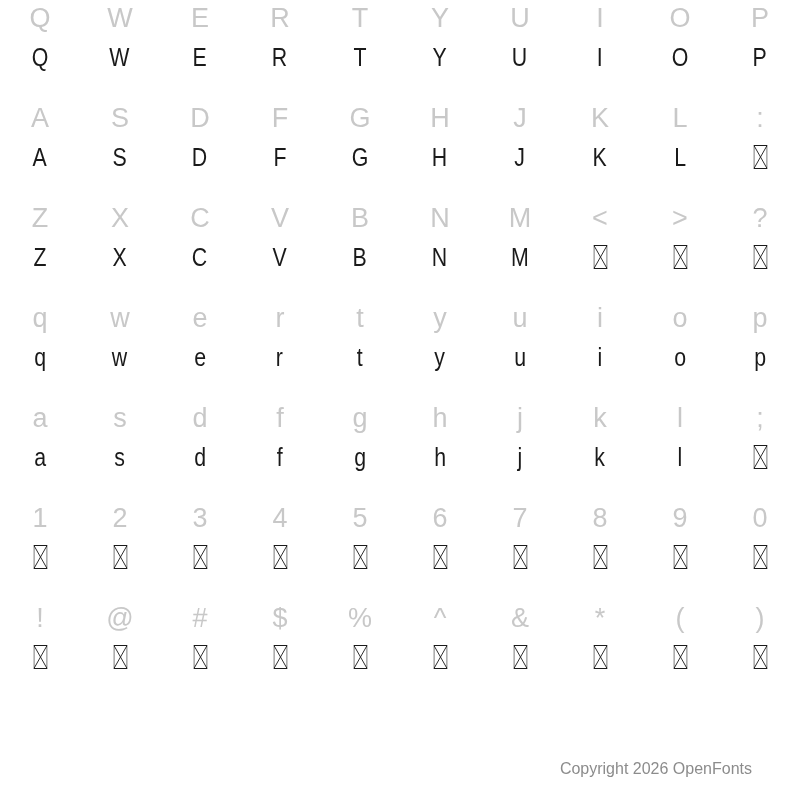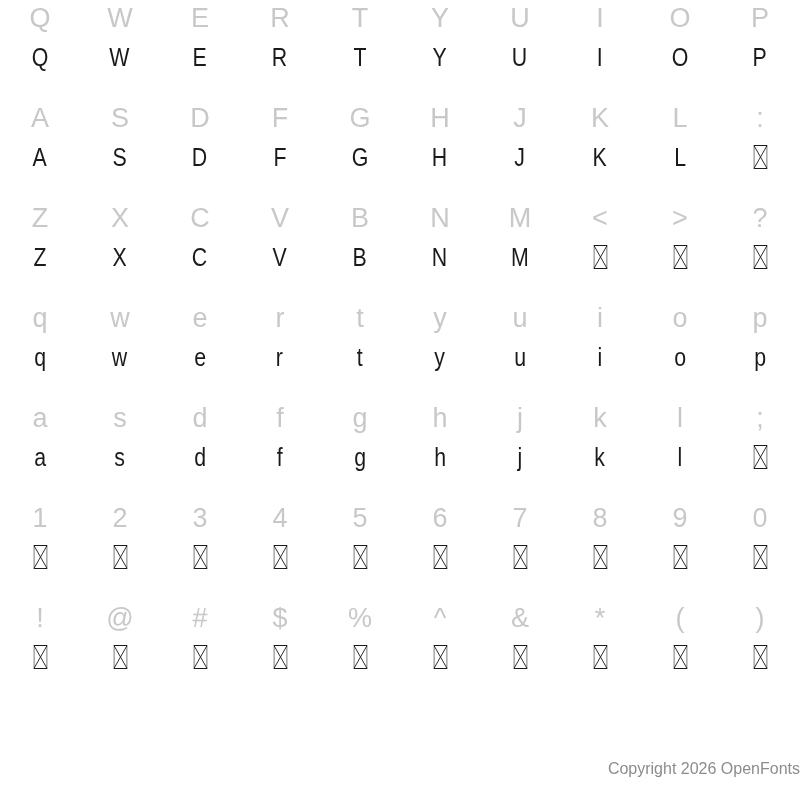--- a/index.html
+++ b/index.html
@@ -73,20 +73,21 @@
   }
   .notdef svg {
     display: block;
   }
   .footer {
     position: absolute;
     left: 0;
     bottom: 22px;
     width: 800px;
     text-align: center;
+    padding-right: 48px;
     box-sizing: border-box;
     font-family: "Liberation Sans", sans-serif;
     font-size: 16px;
     color: #8c8c8c;
     text-align: right;
   }
 </style>
 </head>
 <body>
 

